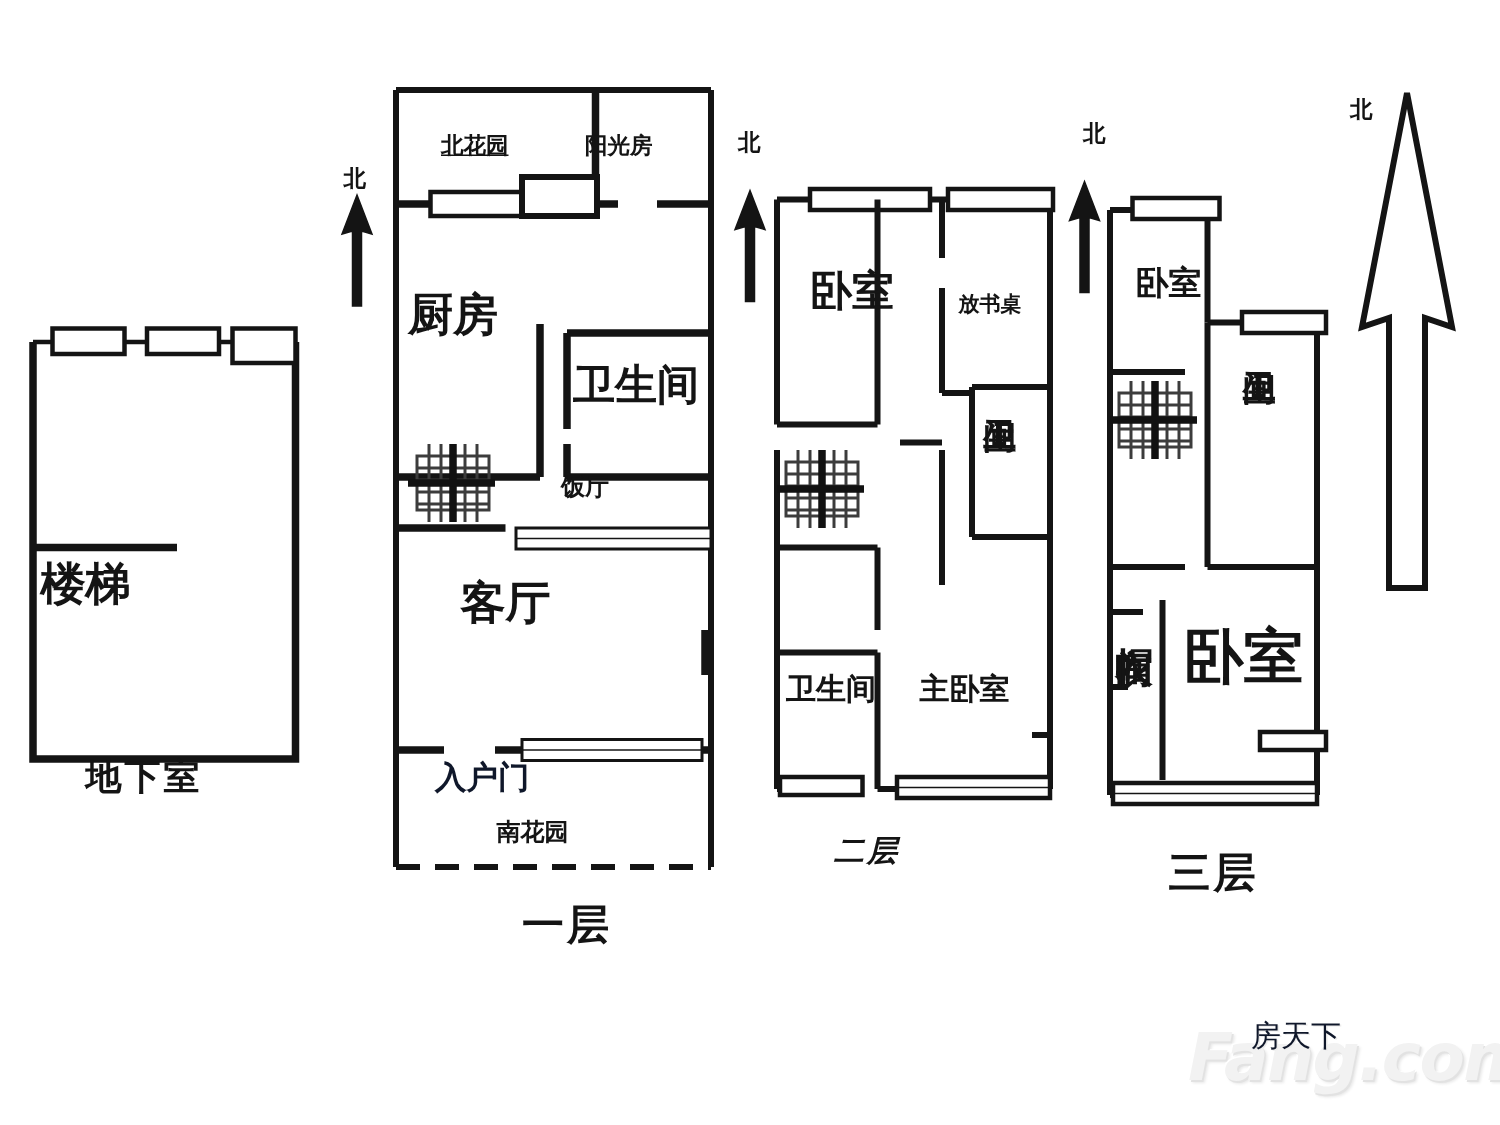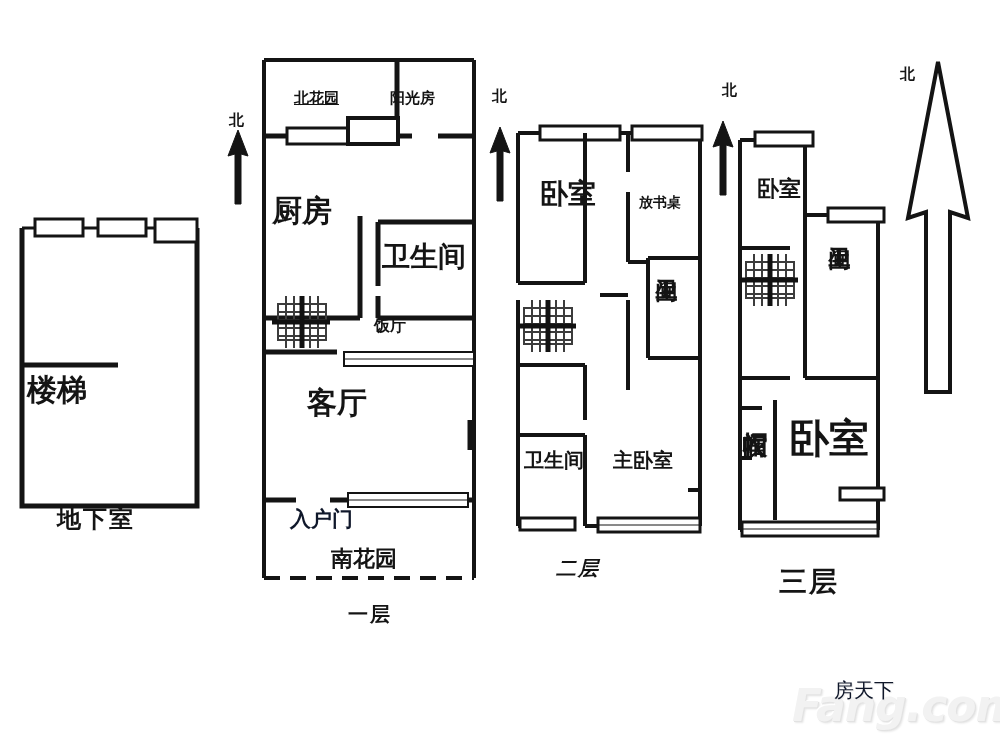--- a/index.html
+++ b/index.html
@@ -247,22 +247,22 @@
 <div class="lbl" style="left:27px;top:375px;font-size:30px;">楼梯</div>
 <div class="lbl floor-title" style="left:57px;top:507px;font-size:24px;">地下室</div>
 
 <div class="lbl thin" style="left:294px;top:90px;font-size:15px;text-decoration:underline;">北花园</div>
 <div class="lbl thin" style="left:390px;top:90px;font-size:15px;">阳光房</div>
 <div class="lbl" style="left:272px;top:196px;font-size:30px;">厨房</div>
 <div class="lbl" style="left:382px;top:243px;font-size:28px;">卫生间</div>
 <div class="lbl" style="left:374px;top:318px;font-size:16px;">饭厅</div>
 <div class="lbl" style="left:307px;top:388px;font-size:30px;">客厅</div>
 <div class="lbl light" style="left:290px;top:508px;font-size:21px;">入户门</div>
-<div class="lbl" style="left:331px;top:548px;font-size:22px;">南花园</div>
-<div class="lbl floor-title" style="left:348px;top:604px;font-size:20px;font-family:Liberation Serif, serif;">一层</div>
+<div class="lbl" style="left:331px;top:548px;font-size:16px;">南花园</div>
+<div class="lbl floor-title" style="left:348px;top:604px;font-size:28px;font-family:Liberation Serif, serif;">一层</div>
 
 <div class="lbl" style="left:540px;top:180px;font-size:28px;">卧室</div>
 <div class="lbl thin" style="left:639px;top:155px;font-size:14px;margin-top:40px;">放书桌</div>
 <div class="lbl vert" style="left:655px;top:262px;font-size:22px;">卫生间</div>
 <div class="lbl" style="left:524px;top:450px;font-size:20px;">卫生间</div>
 <div class="lbl" style="left:613px;top:450px;font-size:20px;">主卧室</div>
 <div class="lbl floor-title" style="left:556px;top:558px;font-size:20px;font-style:italic;">二层</div>
 
 <div class="lbl" style="left:757px;top:178px;font-size:22px;">卧室</div>
 <div class="lbl vert" style="left:828px;top:230px;font-size:22px;">卫生间</div>

